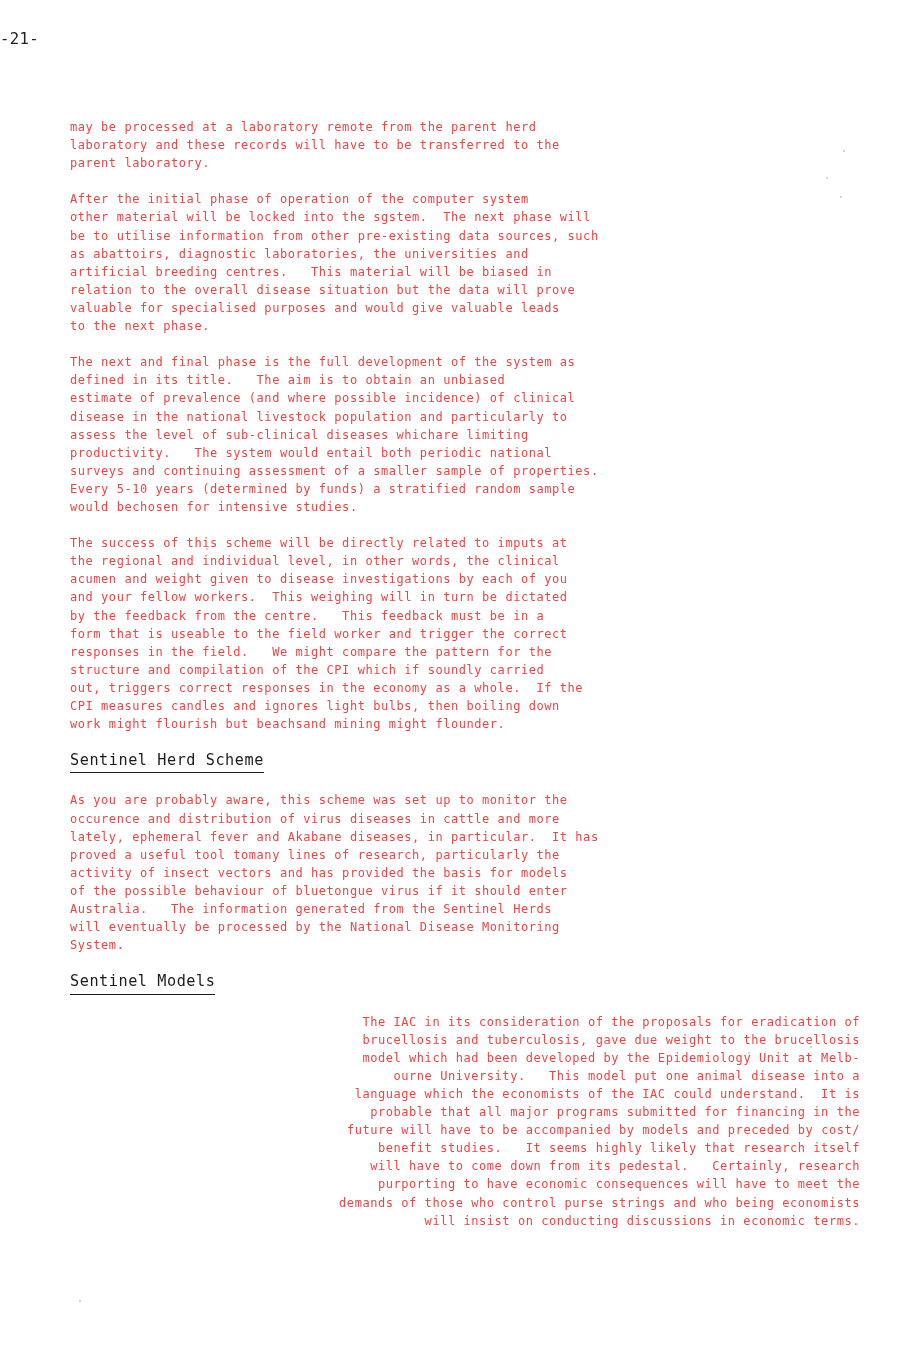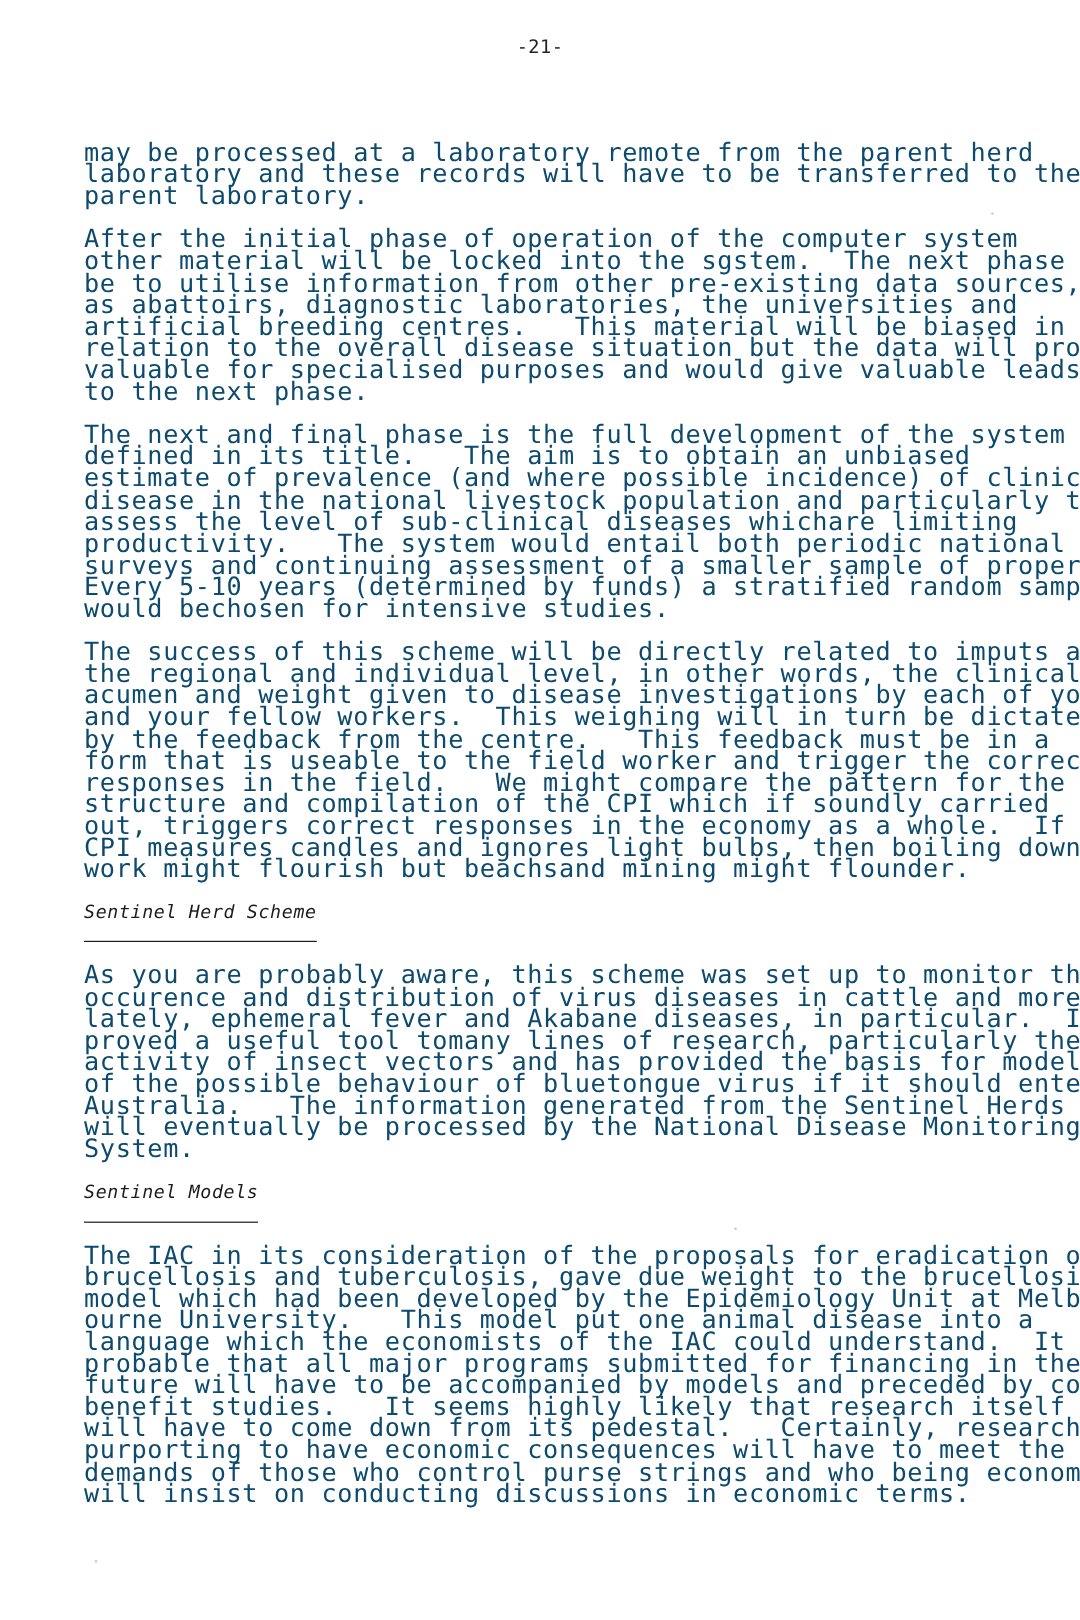--- a/index.html
+++ b/index.html
@@ -19,56 +19,55 @@
     position: relative;
     width: 900px;
     height: 1350px;
     background: #ffffff;
   }
   .page-number {
     position: absolute;
     top: 30px;
     left: 0;
     width: 900px;
-    text-align: center;
     font-size: 15.5px;
     letter-spacing: 0.4px;
     color: #222222;
   }
   .content {
     position: absolute;
     left: 70px;
     top: 118px;
     width: 790px;
   }
   .para {
-    font-size: 21px;
+    font-size: 12px;
     line-height: 18.1px;
     letter-spacing: 0.55px;
     white-space: pre;
-    color: #0c4a6e;
+    color: #ef4444;
     margin: 0 0 18.1px 0;
   }
   .para:last-child {
     margin-bottom: 0;
+    text-align: right;
   }
   .heading {
     font-size: 15.2px;
     line-height: 18.1px;
     letter-spacing: 0.55px;
     white-space: pre;
     color: #1c1c1c;
     margin: 0 0 18.1px 0;
     display: block;
   }
   .heading span.htext {
     border-bottom: 1.6px solid #1c1c1c;
-    padding-bottom: 15px;
+    padding-bottom: 3px;
     display: inline-block;
-    font-style: italic;
   }
   
   .speck {
     position: absolute;
     background: #8d8d8d;
     border-radius: 50%;
     opacity: 0.5;
   }
 </style>
 </head>

